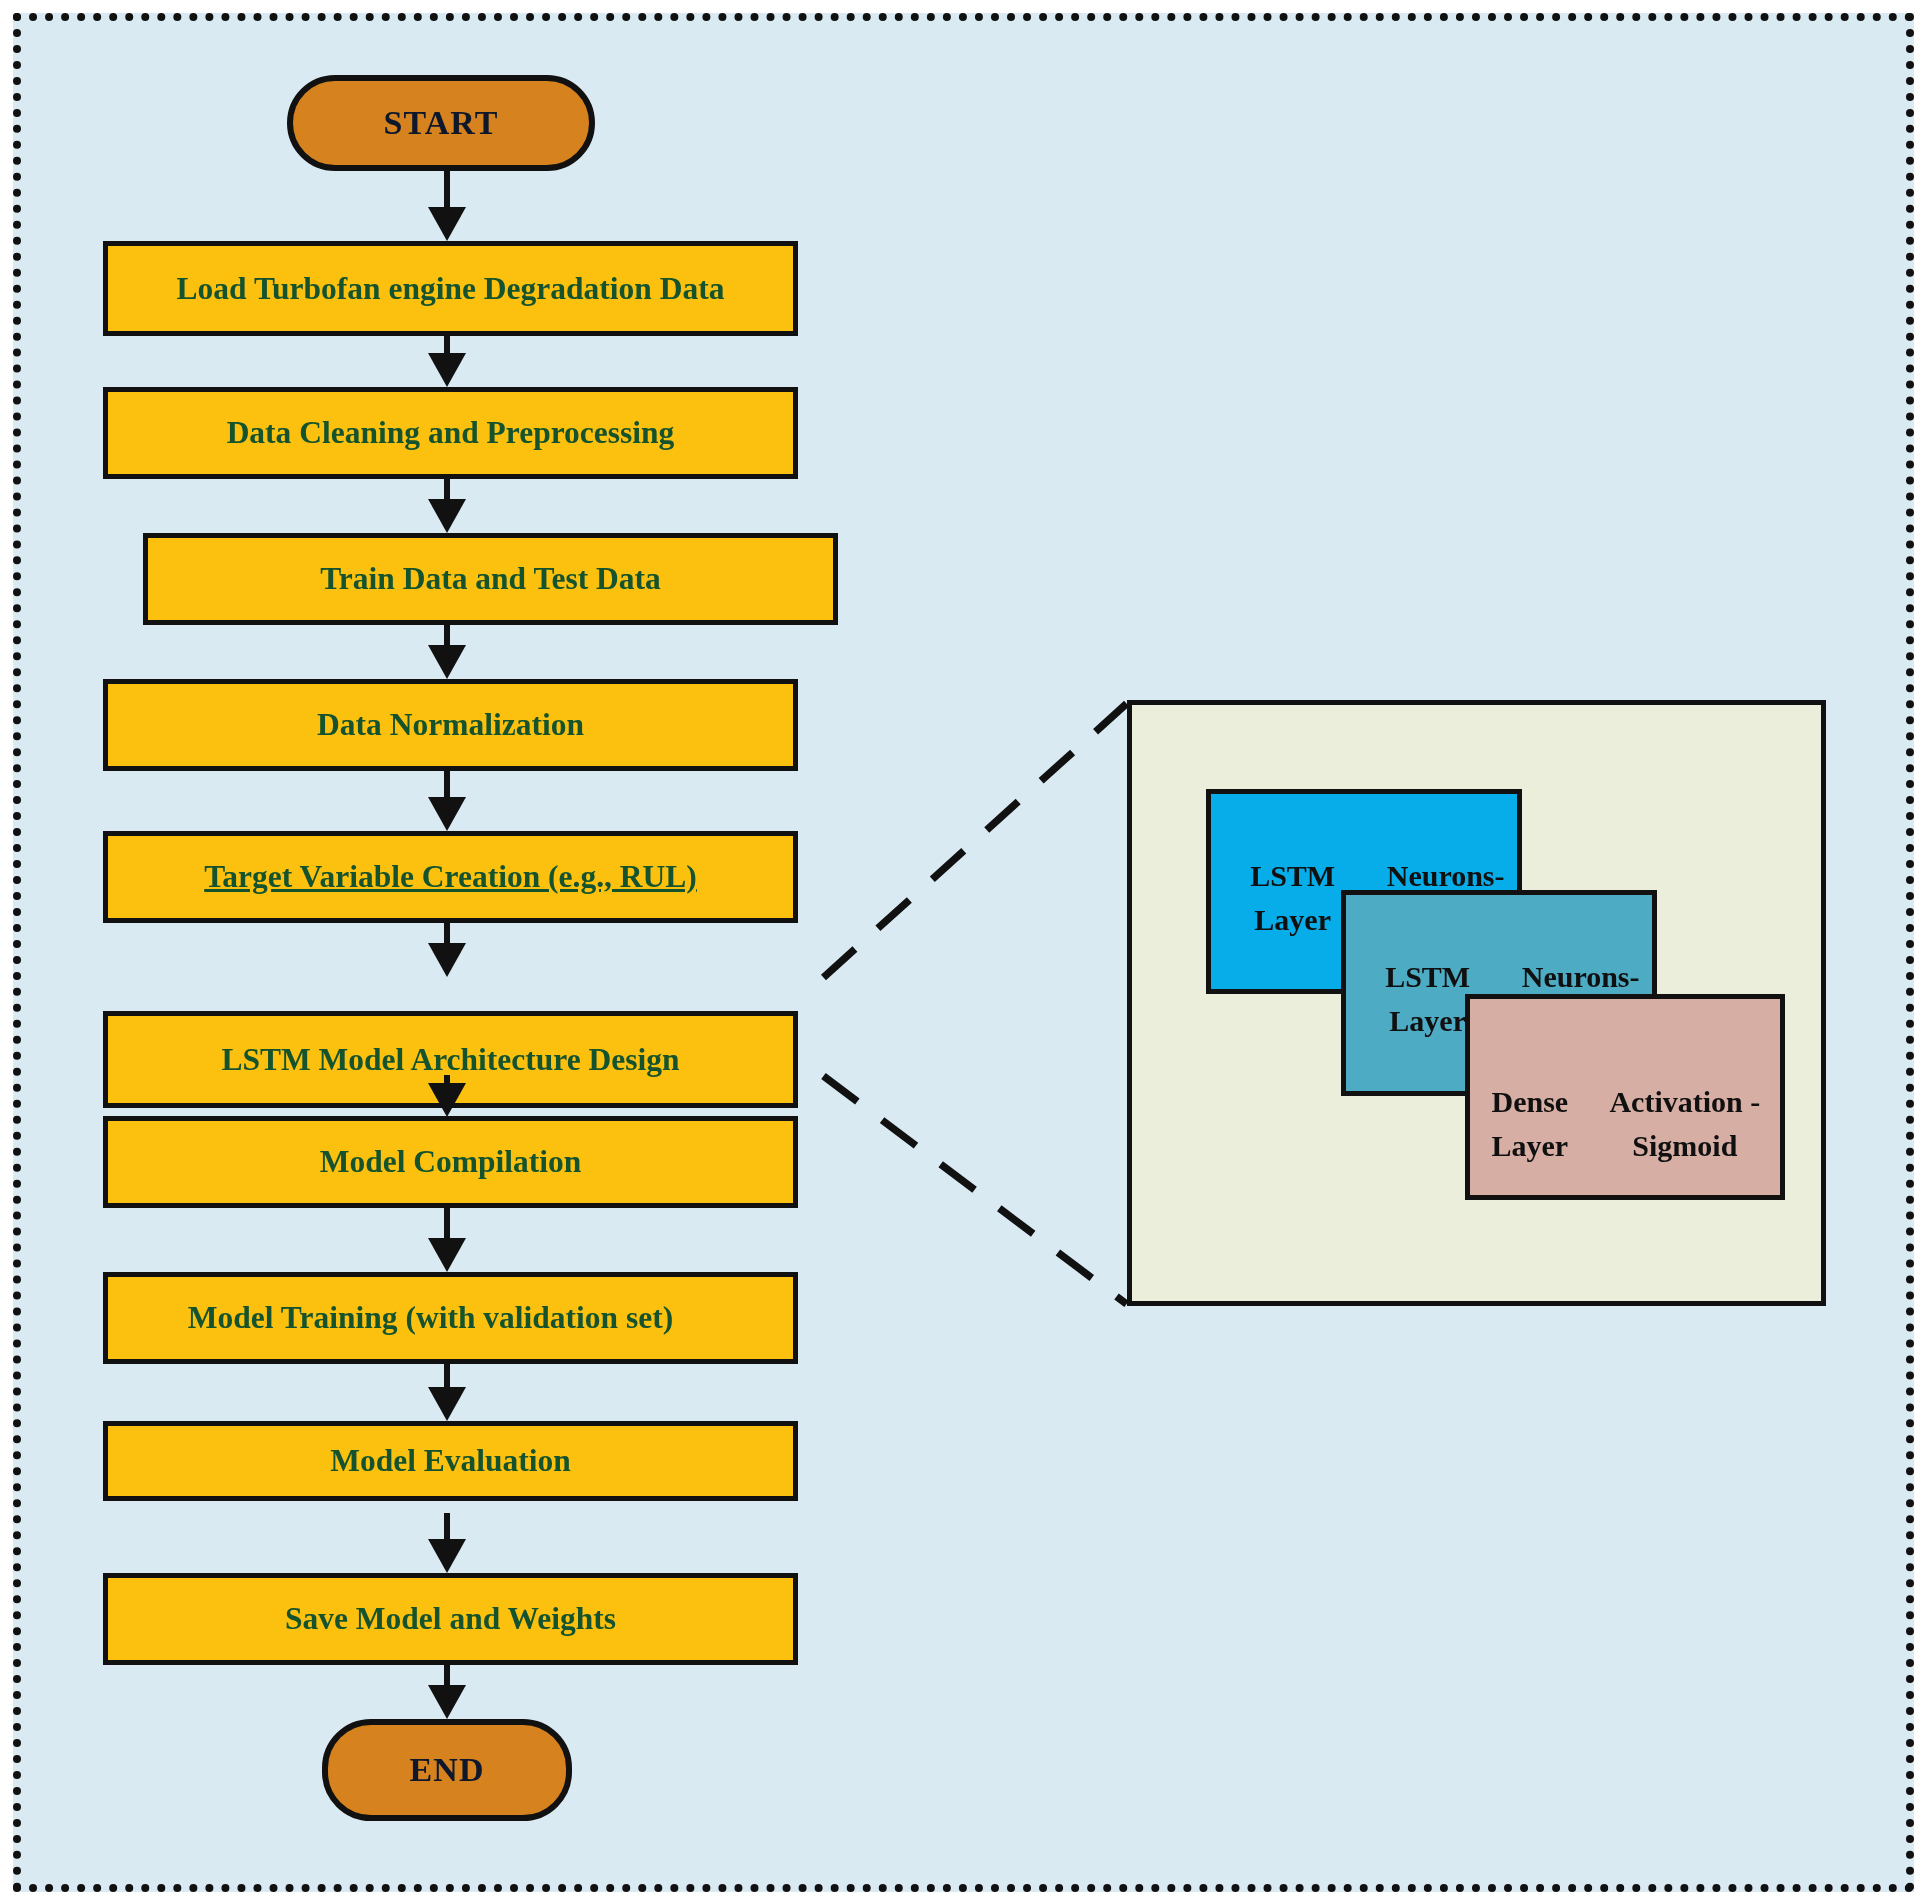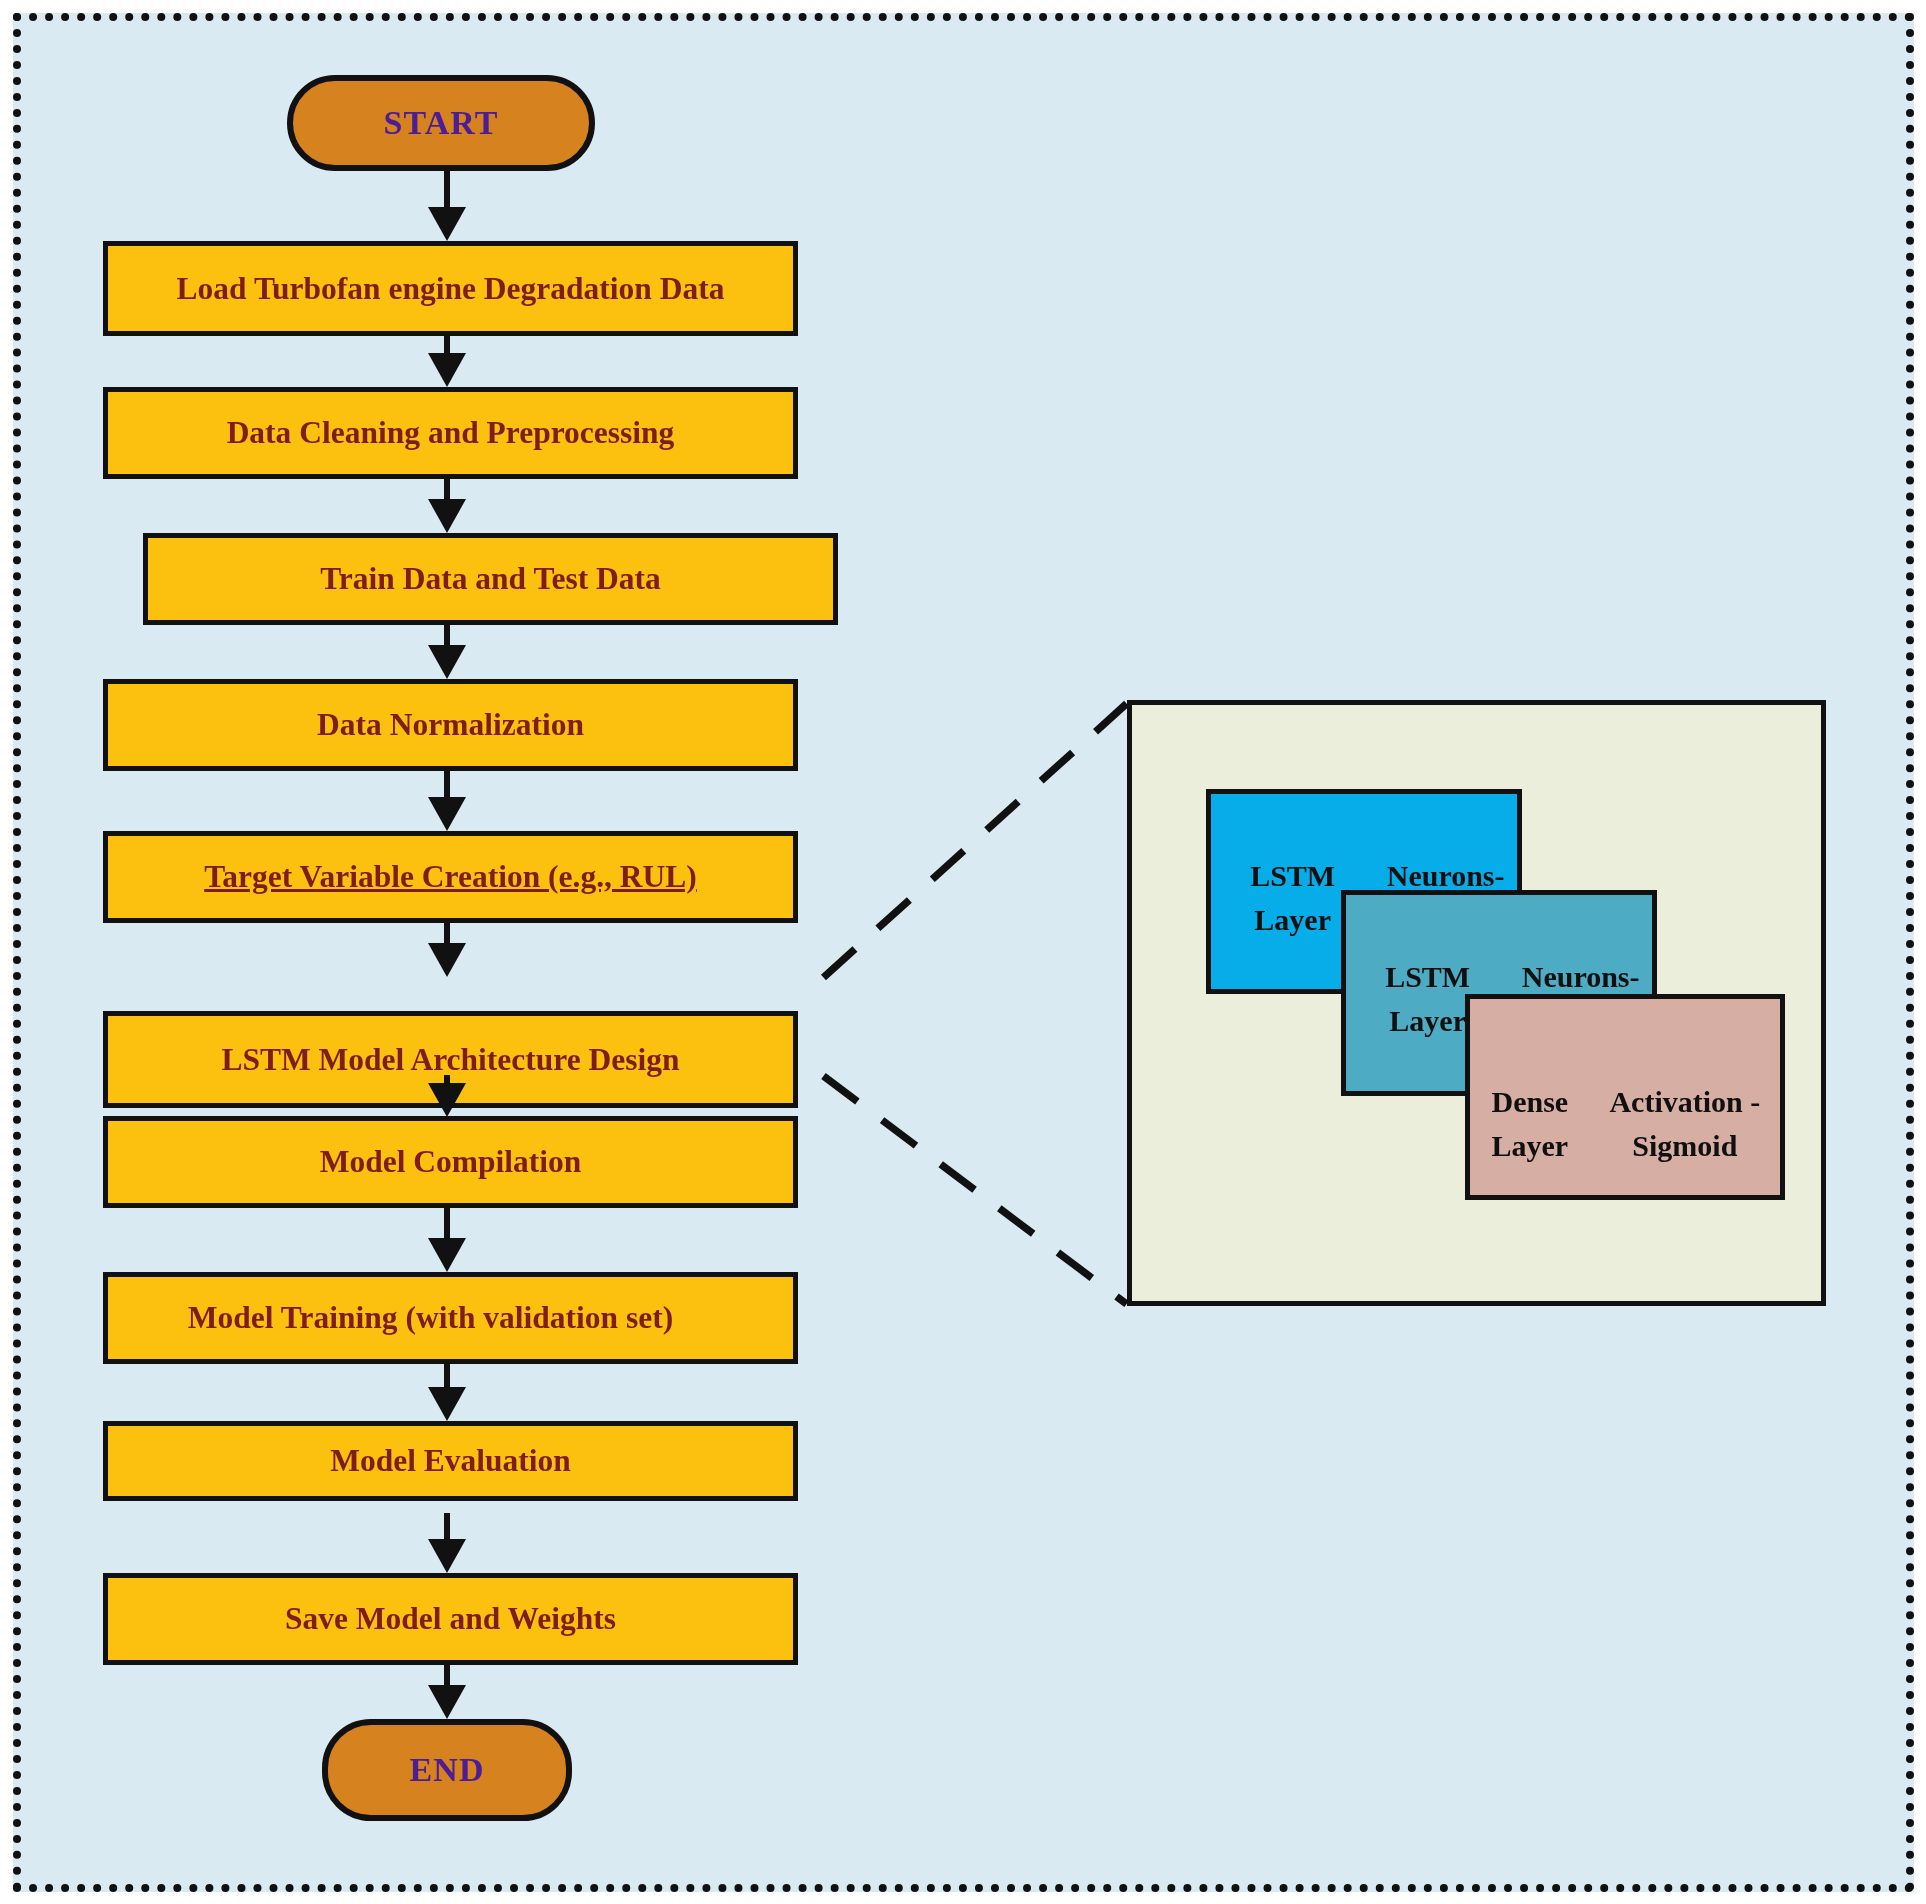--- a/index.html
+++ b/index.html
@@ -27,38 +27,38 @@
   .terminal {
     position: absolute;
     background: #d5821f;
     border: 6.3px solid #111111;
     border-radius: 49px;
     display: flex;
     align-items: center;
     justify-content: center;
     font-weight: bold;
     font-size: 34px;
-    color: #4c1d95;
+    color: #0f172a;
     letter-spacing: 1.1px;
     box-sizing: border-box;
   }
   .process {
     position: absolute;
     left: 103px;
     width: 695px;
     background: #fcc10e;
     border: 5.2px solid #111111;
     display: flex;
     align-items: center;
     justify-content: center;
     text-align: center;
     font-weight: bold;
     font-size: 31.5px;
     line-height: 42px;
-    color: #7f1d1d;
+    color: #14532d;
     box-sizing: border-box;
     padding: 0 52px;
   }
   .arrow {
     position: absolute;
     left: 428px;
     width: 38px;
     display: flex;
     flex-direction: column;
     align-items: center;

